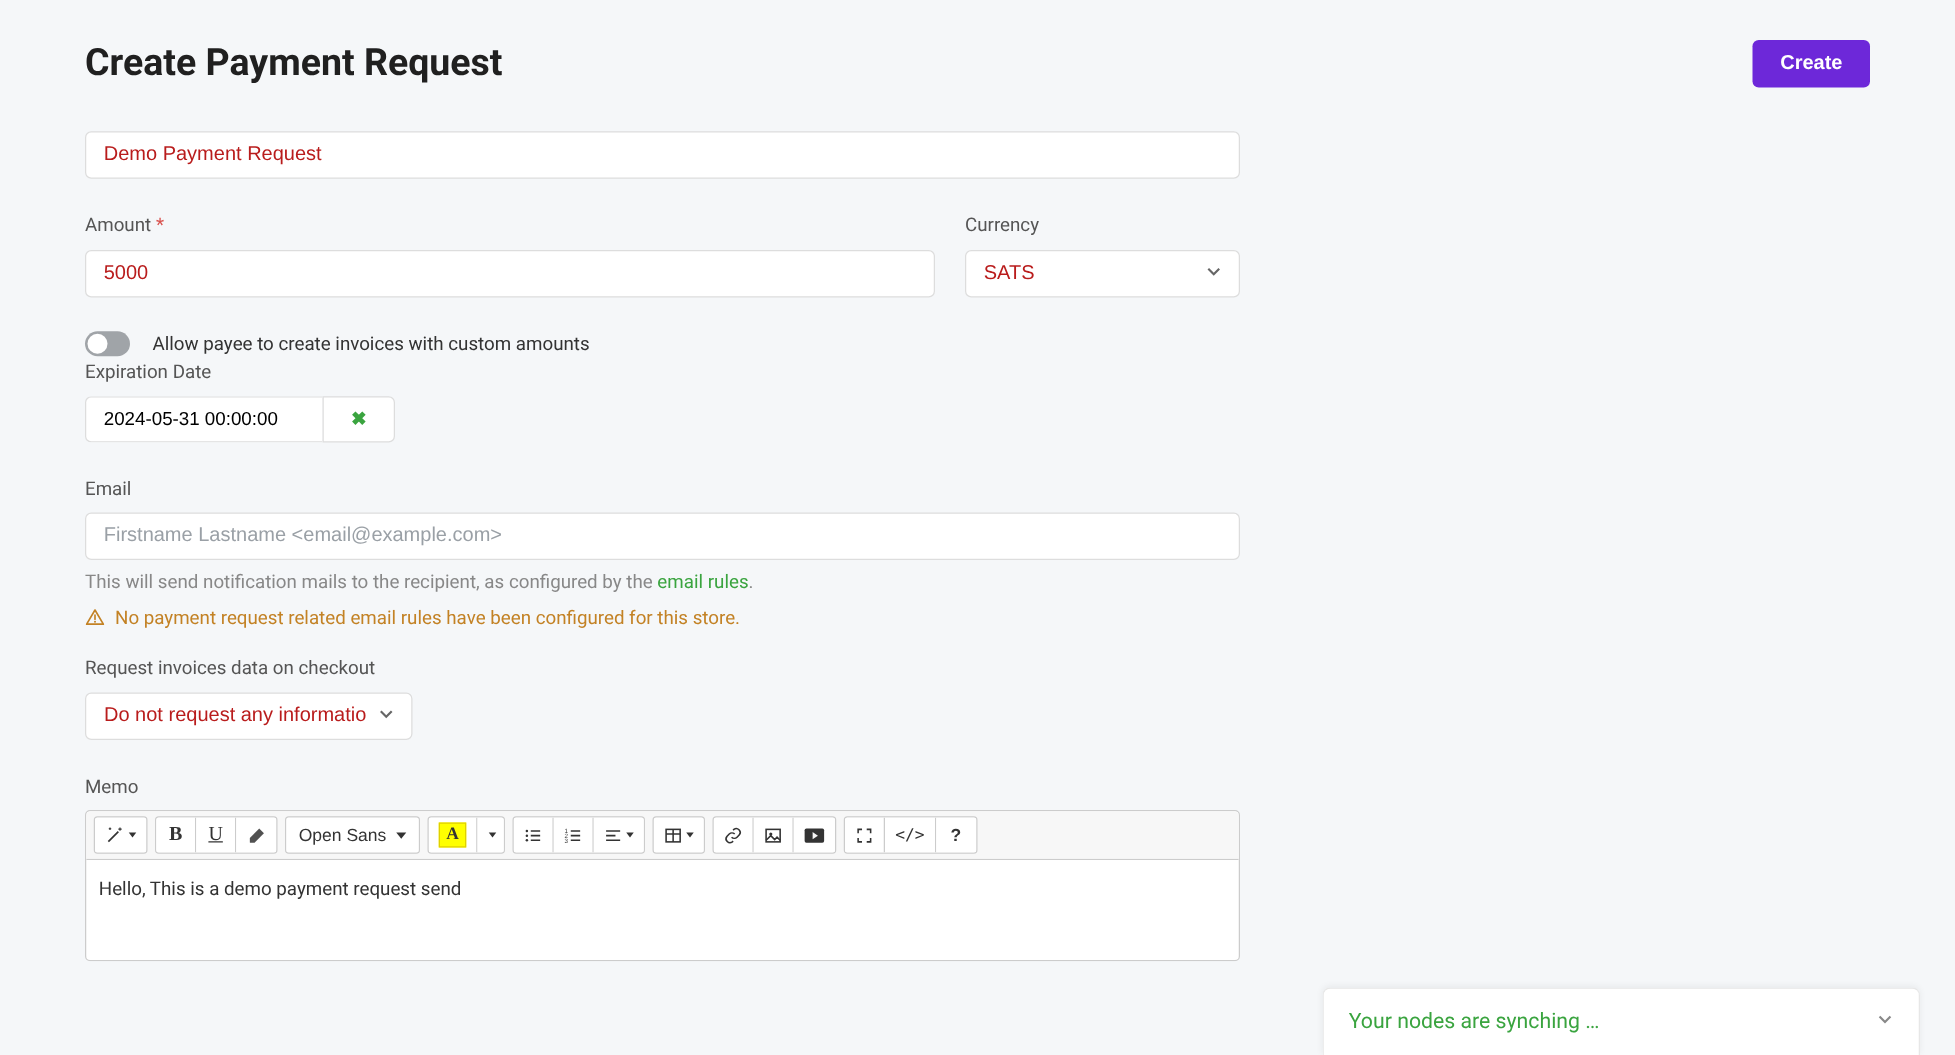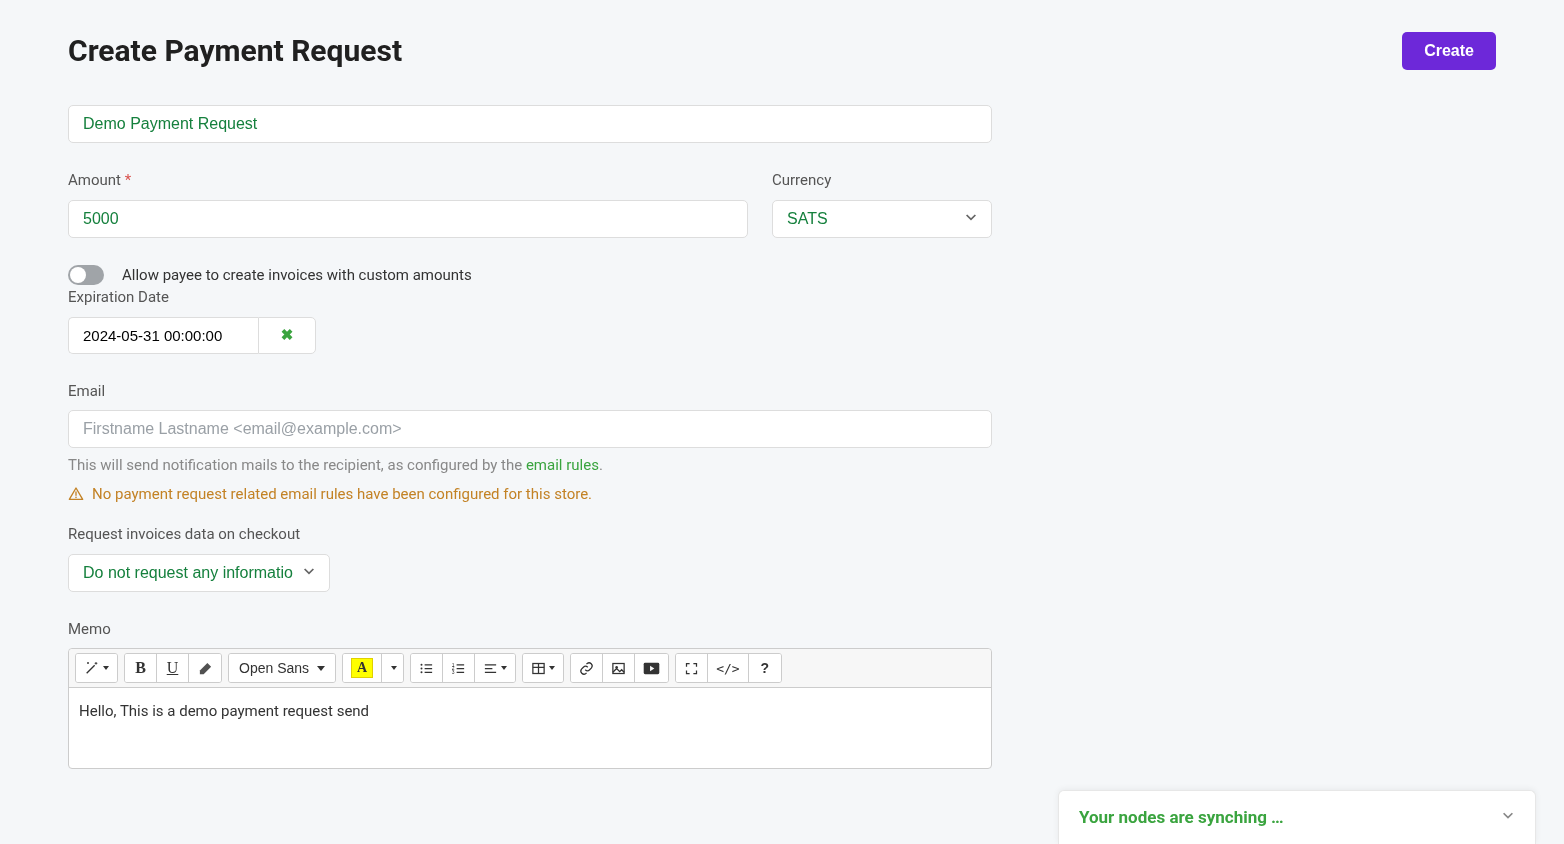--- a/index.html
+++ b/index.html
@@ -46,21 +46,21 @@
     margin-bottom: 8px;
   }
   .req { color: #d9534f; }
   .form-control {
     width: 100%;
     padding: 9px 14px;
     font-size: 16px;
     border: 1px solid #ddd;
     border-radius: 5px;
     background: #fff;
-    color: #15803d;
+    color: #b91c1c;
     outline: none;
   }
   .form-control::placeholder { color: #9aa0a6; }
   .row { display: flex; gap: 24px; }
   .col-amount { flex: 0 0 680px; }
   .col-currency { flex: 1; }
   .select-wrap { position: relative; }
   .select-wrap .form-control { appearance: none; padding-right: 48px; cursor: pointer; }
   .chevron {
     position: absolute;
@@ -199,21 +199,21 @@
     border-radius: 6px 6px 0 0;
     box-shadow: 0 -1px 6px rgba(0,0,0,0.06);
     padding: 14px 20px;
     display: flex;
     align-items: center;
     justify-content: space-between;
     cursor: pointer;
   }
   .sync-panel .msg {
     color: #3aa43f;
-    font-weight: 700;
+    font-weight: 400;
     font-size: 17px;
   }
   .sync-panel .caret { color: #888; }
 </style>
 </head>
 <body>
 
 <div class="page">
 
   <div class="header-row">

